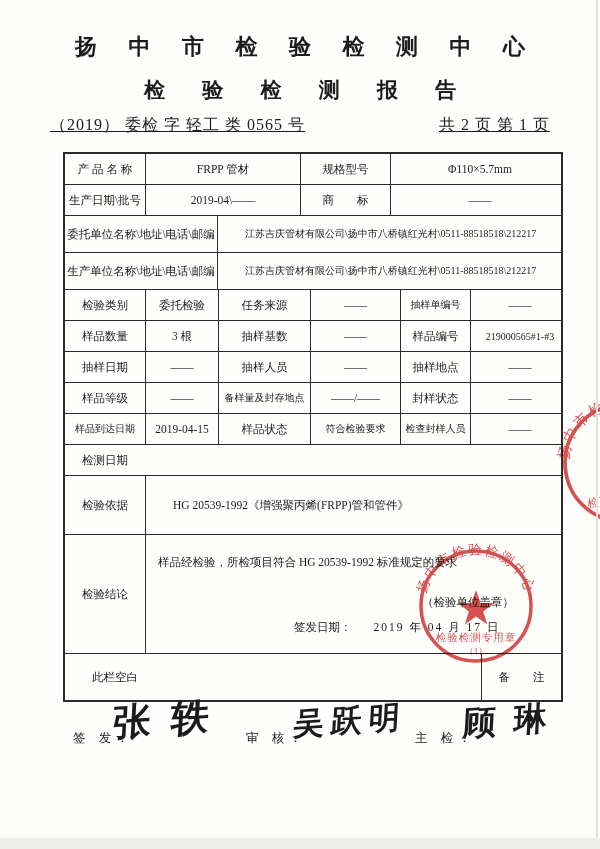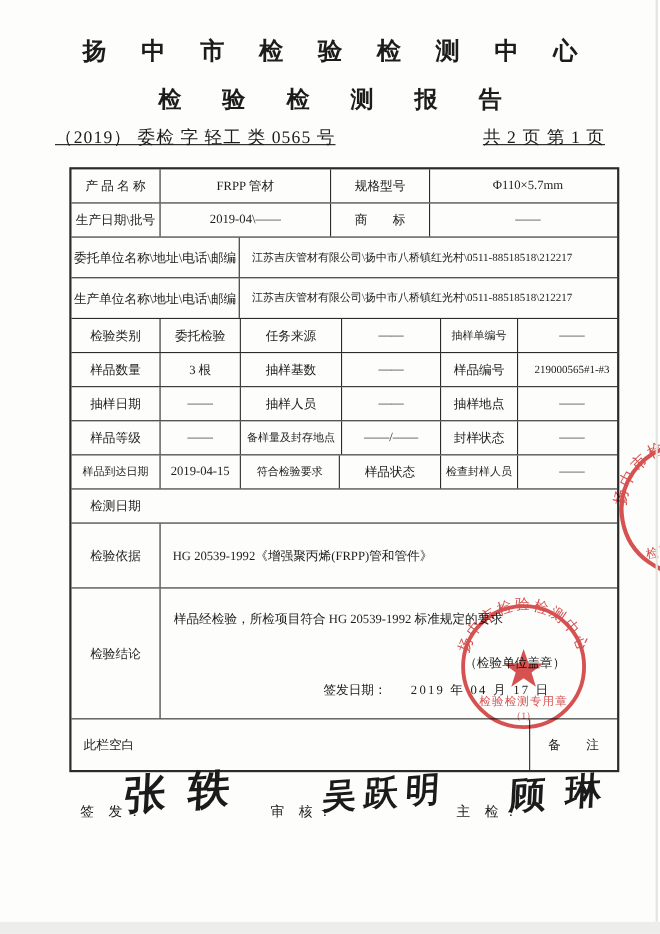--- a/index.html
+++ b/index.html
@@ -28,21 +28,21 @@
   }
   .row { display:flex; border-top:1px solid #2b2b2b; }
   .row.first { border-top:none; }
   .cell {
     display:flex; align-items:center; justify-content:center;
     font-size:11.5px; text-align:center; box-sizing:border-box;
     padding:0 2px; flex:0 0 auto; white-space:nowrap;
   }
   .cell + .cell { border-left:1px solid #2b2b2b; }
   .grow { flex:1 1 auto;padding-left:10px; }
-  .left { justify-content:flex-start; text-align:left; padding-left:11px; }
+  .left { justify-content:flex-start; text-align:left; padding-left:27px; }
   .fs10 { font-size:10px; }
   .h30{height:30px} .h36{height:36px} .h58{height:58px} .h118{height:118px} .h46{height:46px}
   .w80{width:80px} .w155{width:155px} .w90{width:90px} .w152{width:152px}
   .w73{width:73px} .w92{width:92px} .w70{width:70px}
   
   .conclusion-cell { display:block; position:relative; text-align:left; white-space:normal; }
   .conclusion-text { position:absolute; left:12px; top:20px; font-size:11.5px; }
   .seal-note { position:absolute; left:276px; top:60px; font-size:11.5px; }
   .issue-line { position:absolute; left:148px; top:85px; font-size:11.5px; }
   .issue-line .val { margin-left:22px; letter-spacing:2px; }
@@ -135,22 +135,22 @@
       <div class="cell w73">——</div>
       <div class="cell w92 fs10">备样量及封存地点</div>
       <div class="cell w90">——/——</div>
       <div class="cell w70">封样状态</div>
       <div class="cell grow">——</div>
     </div>
 
     <div class="row h30">
       <div class="cell w80 fs10">样品到达日期</div>
       <div class="cell w73">2019-04-15</div>
+      <div class="cell w92">样品状态</div>
       <div class="cell w90 fs10">符合检验要求</div>
-      <div class="cell w92">样品状态</div>
       <div class="cell w70 fs10">检查封样人员</div>
       <div class="cell grow">——</div>
     </div>
 
     <div class="row h30">
       <div class="cell w80">检测日期</div>
     </div>
 
     <div class="row h58">
       <div class="cell w80">检验依据</div>

